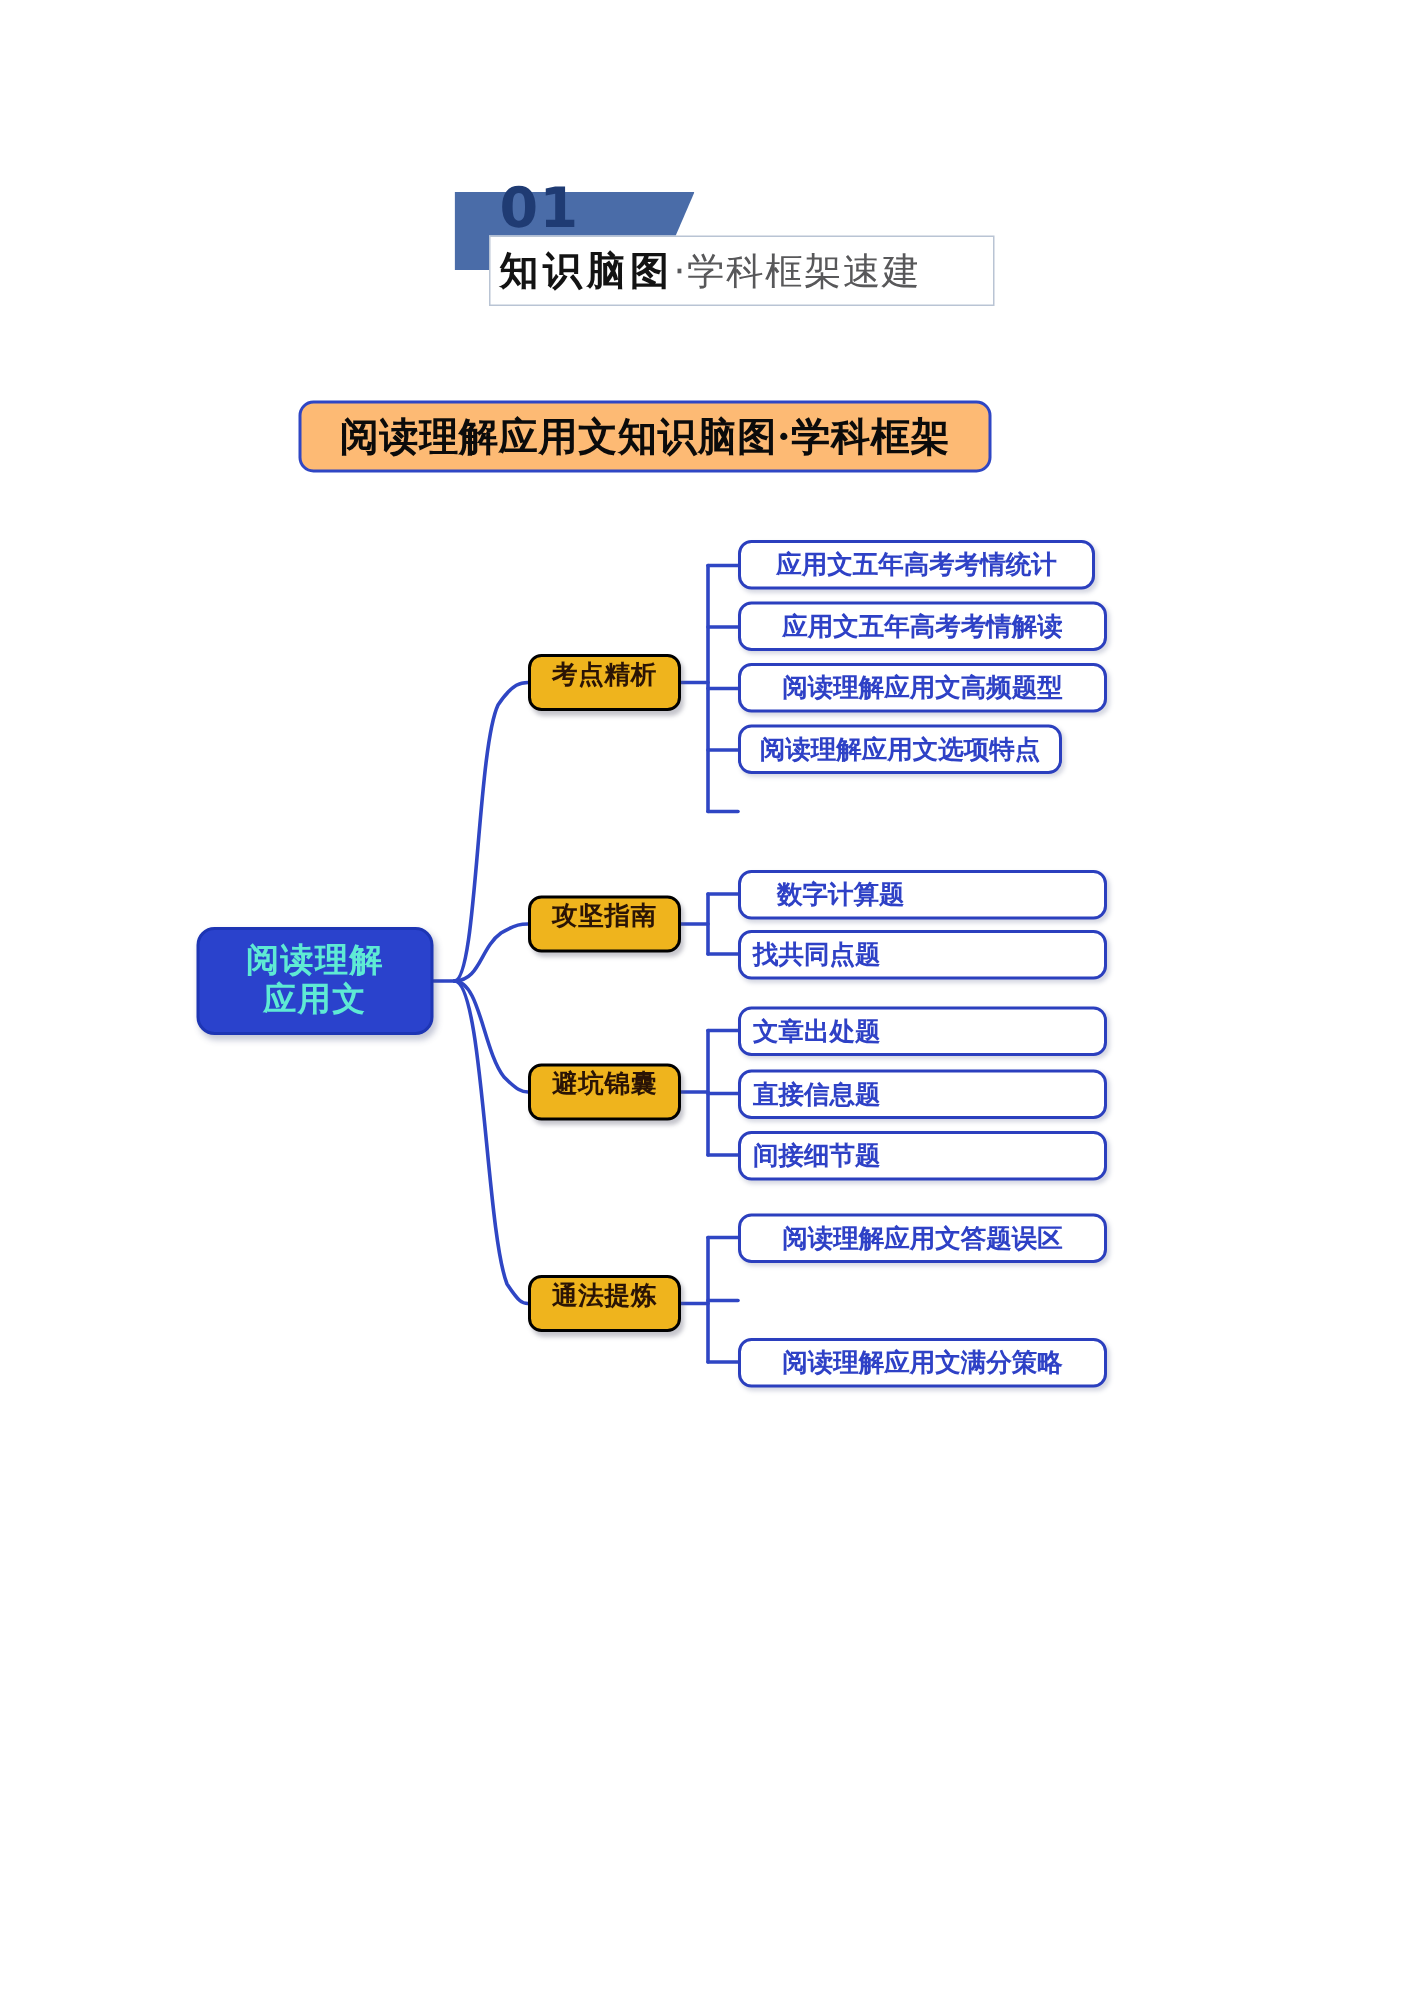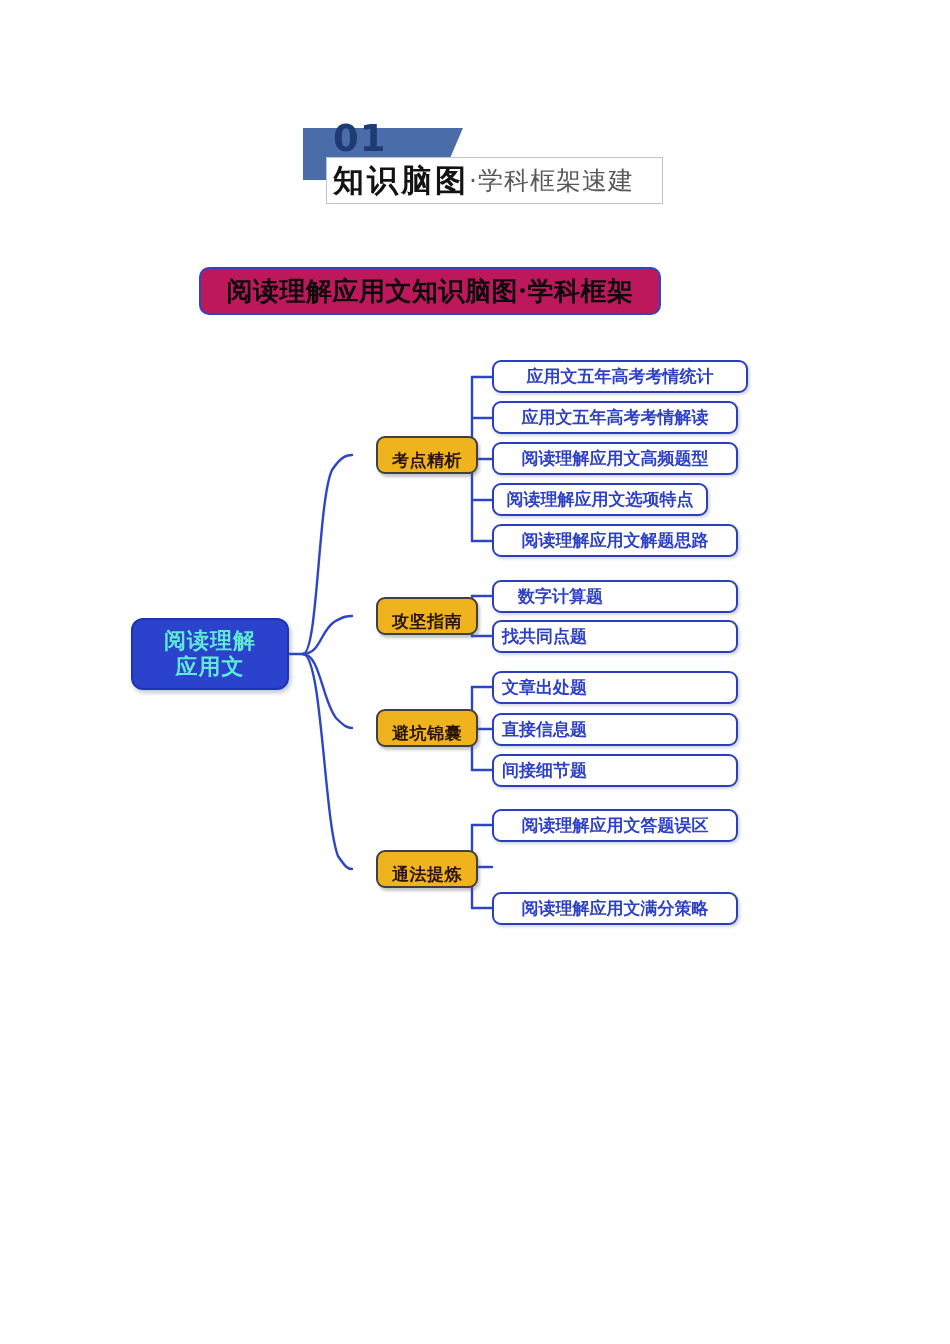--- a/index.html
+++ b/index.html
@@ -48,21 +48,21 @@
     width: 337px;
     height: 47px;
     background: #ffffff;
     border: 1px solid #b9c4d4;
     display: flex;
     align-items: center;
     padding-left: 6px;
   }
   #banner-title-strong {
     font-family: "DejaVu Sans", "Liberation Sans", sans-serif;
-    font-size: 31px;
+    font-size: 26px;
     font-weight: 700;
     color: #131313;
     letter-spacing: 3px;
     white-space: nowrap;
   }
   #banner-title-rest {
     font-family: "DejaVu Sans", "Liberation Sans", sans-serif;
     font-size: 25px;
     font-weight: 400;
     color: #58585a;
@@ -72,21 +72,21 @@
 
   
   #map-title {
     position: absolute;
     left: 199px;
     top: 267px;
     width: 462px;
     height: 48px;
     border: 2.5px solid #2f46c4;
     border-radius: 10px;
-    background: #be185d;
+    background: #fdba74;
     display: flex;
     align-items: center;
     justify-content: center;
   }
   #map-title-text {
     font-family: "DejaVu Serif", "Liberation Serif", serif;
     font-size: 26px;
     font-weight: 700;
     color: #0b0b0b;
     letter-spacing: 0.5px;
@@ -135,27 +135,26 @@
     letter-spacing: 1px;
     white-space: nowrap;
   }
 
   
   .branch-node {
     position: absolute;
     width: 102px;
     height: 38px;
     background: #efb41d;
-    border: 2px solid #404040;
+    border: 2px solid #000000;
     border-radius: 9px;
     display: flex;
-    align-items: flex-end;
+    align-items: flex-start;
     justify-content: center;
     box-shadow: 2px 3px 3px rgba(90,90,110,0.35);
-    margin-left: 24px;
   }
   .branch-label {
     font-family: "DejaVu Serif", "Liberation Serif", serif;
     font-size: 17px;
     font-weight: 700;
     color: #2a1405;
     letter-spacing: 0.5px;
     white-space: nowrap;
   }
 
@@ -249,35 +248,32 @@
   <div class="branch-node" style="left:352px; top:597px;">
     <span class="branch-label">攻坚指南</span>
   </div>
   <div class="branch-node" style="left:352px; top:709px;">
     <span class="branch-label">避坑锦囊</span>
   </div>
   <div class="branch-node" style="left:352px; top:850px;">
     <span class="branch-label">通法提炼</span>
   </div>
 
-  <div class="leaf-node centered" style="left:492px; top:360px; width:256px;">
+  <div class="leaf-node centered" style="left:492px; top:360px; width:238px;">
     <span class="leaf-label">应用文五年高考考情统计</span>
   </div>
   <div class="leaf-node centered" style="left:492px; top:401px; width:246px;">
     <span class="leaf-label">应用文五年高考考情解读</span>
   </div>
   <div class="leaf-node centered" style="left:492px; top:442px; width:246px;">
     <span class="leaf-label">阅读理解应用文高频题型</span>
   </div>
   <div class="leaf-node centered" style="left:492px; top:483px; width:216px;">
     <span class="leaf-label">阅读理解应用文选项特点</span>
   </div>
-  <div class="leaf-node centered" style="left:492px; top:524px; width:246px;">
-    <span class="leaf-label">阅读理解应用文解题思路</span>
-  </div>
 
   <div class="leaf-node lefted" style="left:492px; top:580px; width:246px;padding-left:16px;">
     <span class="leaf-label">数字计算题</span>
   </div>
   <div class="leaf-node lefted" style="left:492px; top:620px; width:246px;">
     <span class="leaf-label">找共同点题</span>
   </div>
 
   <div class="leaf-node lefted" style="left:492px; top:671px; width:246px;">
     <span class="leaf-label">文章出处题</span>

